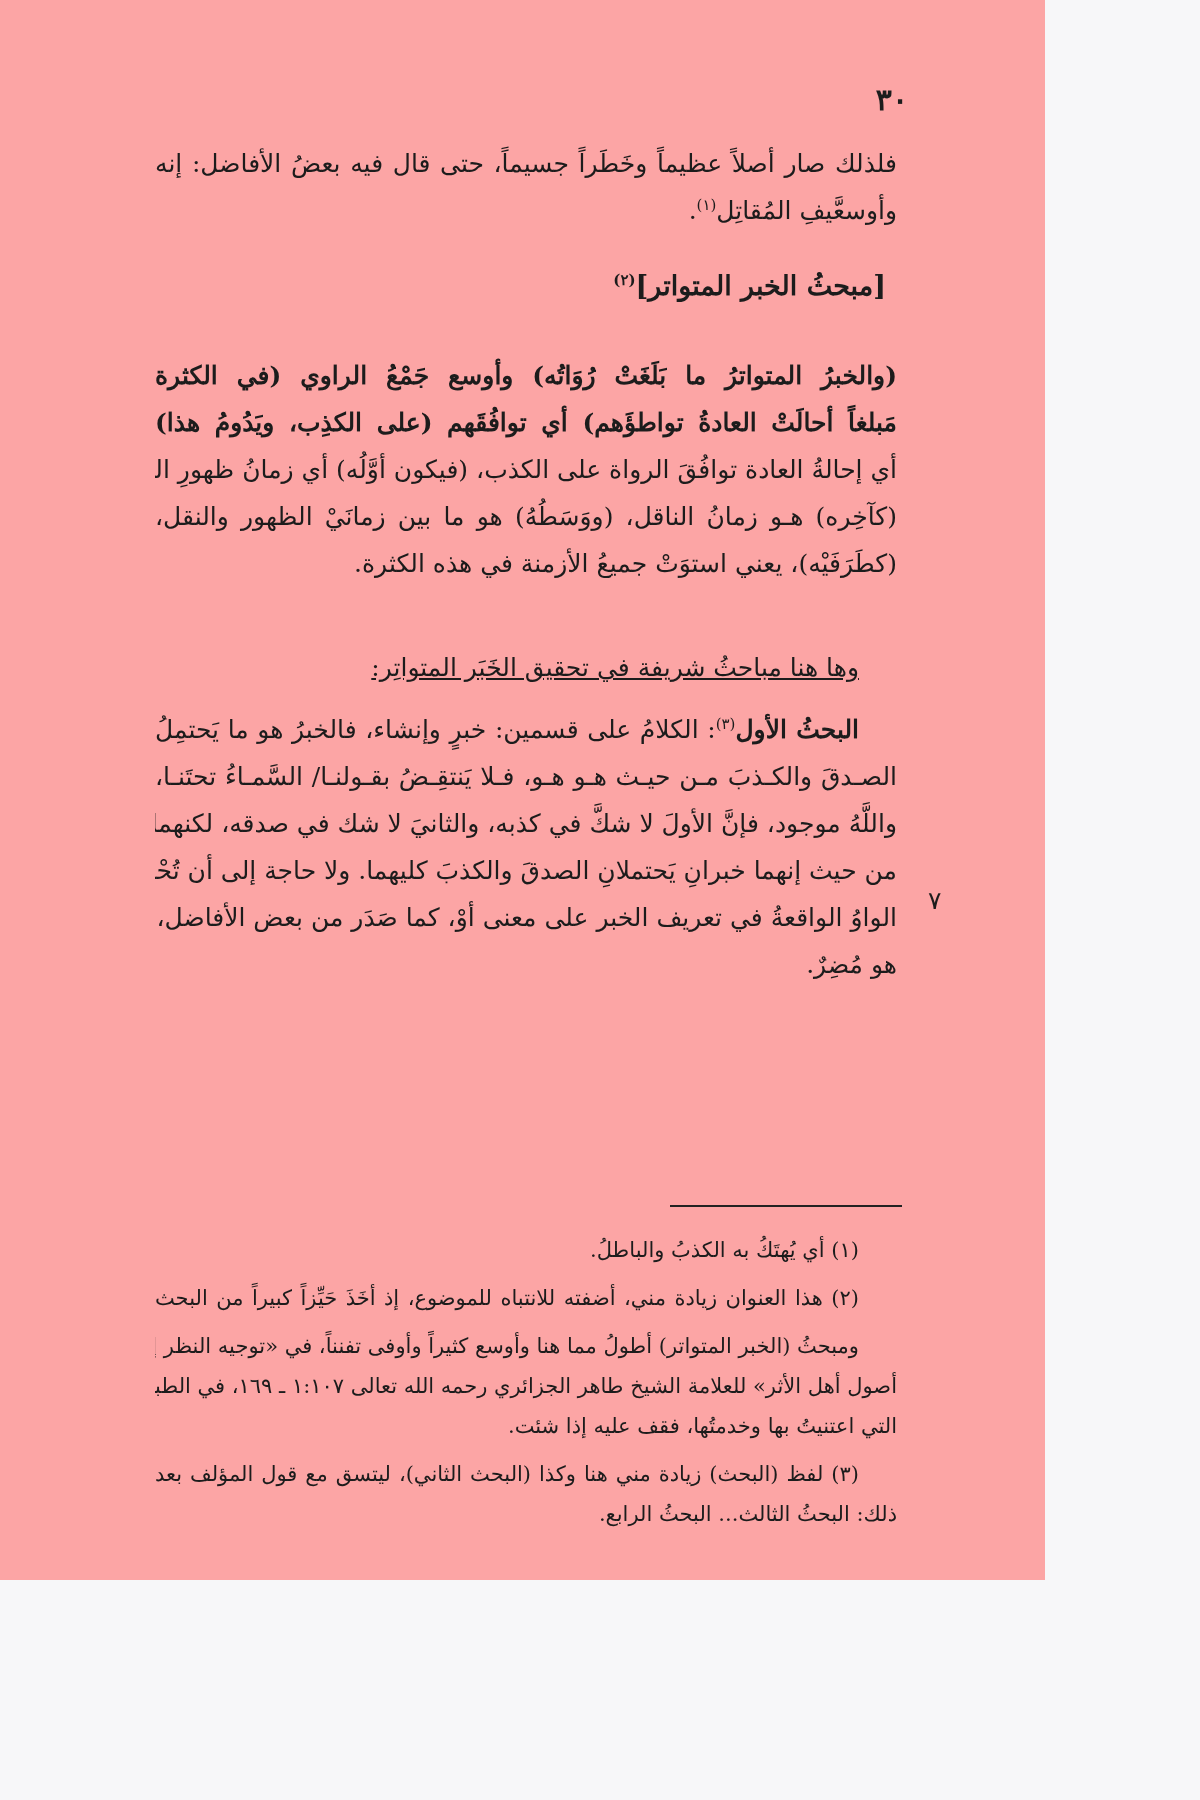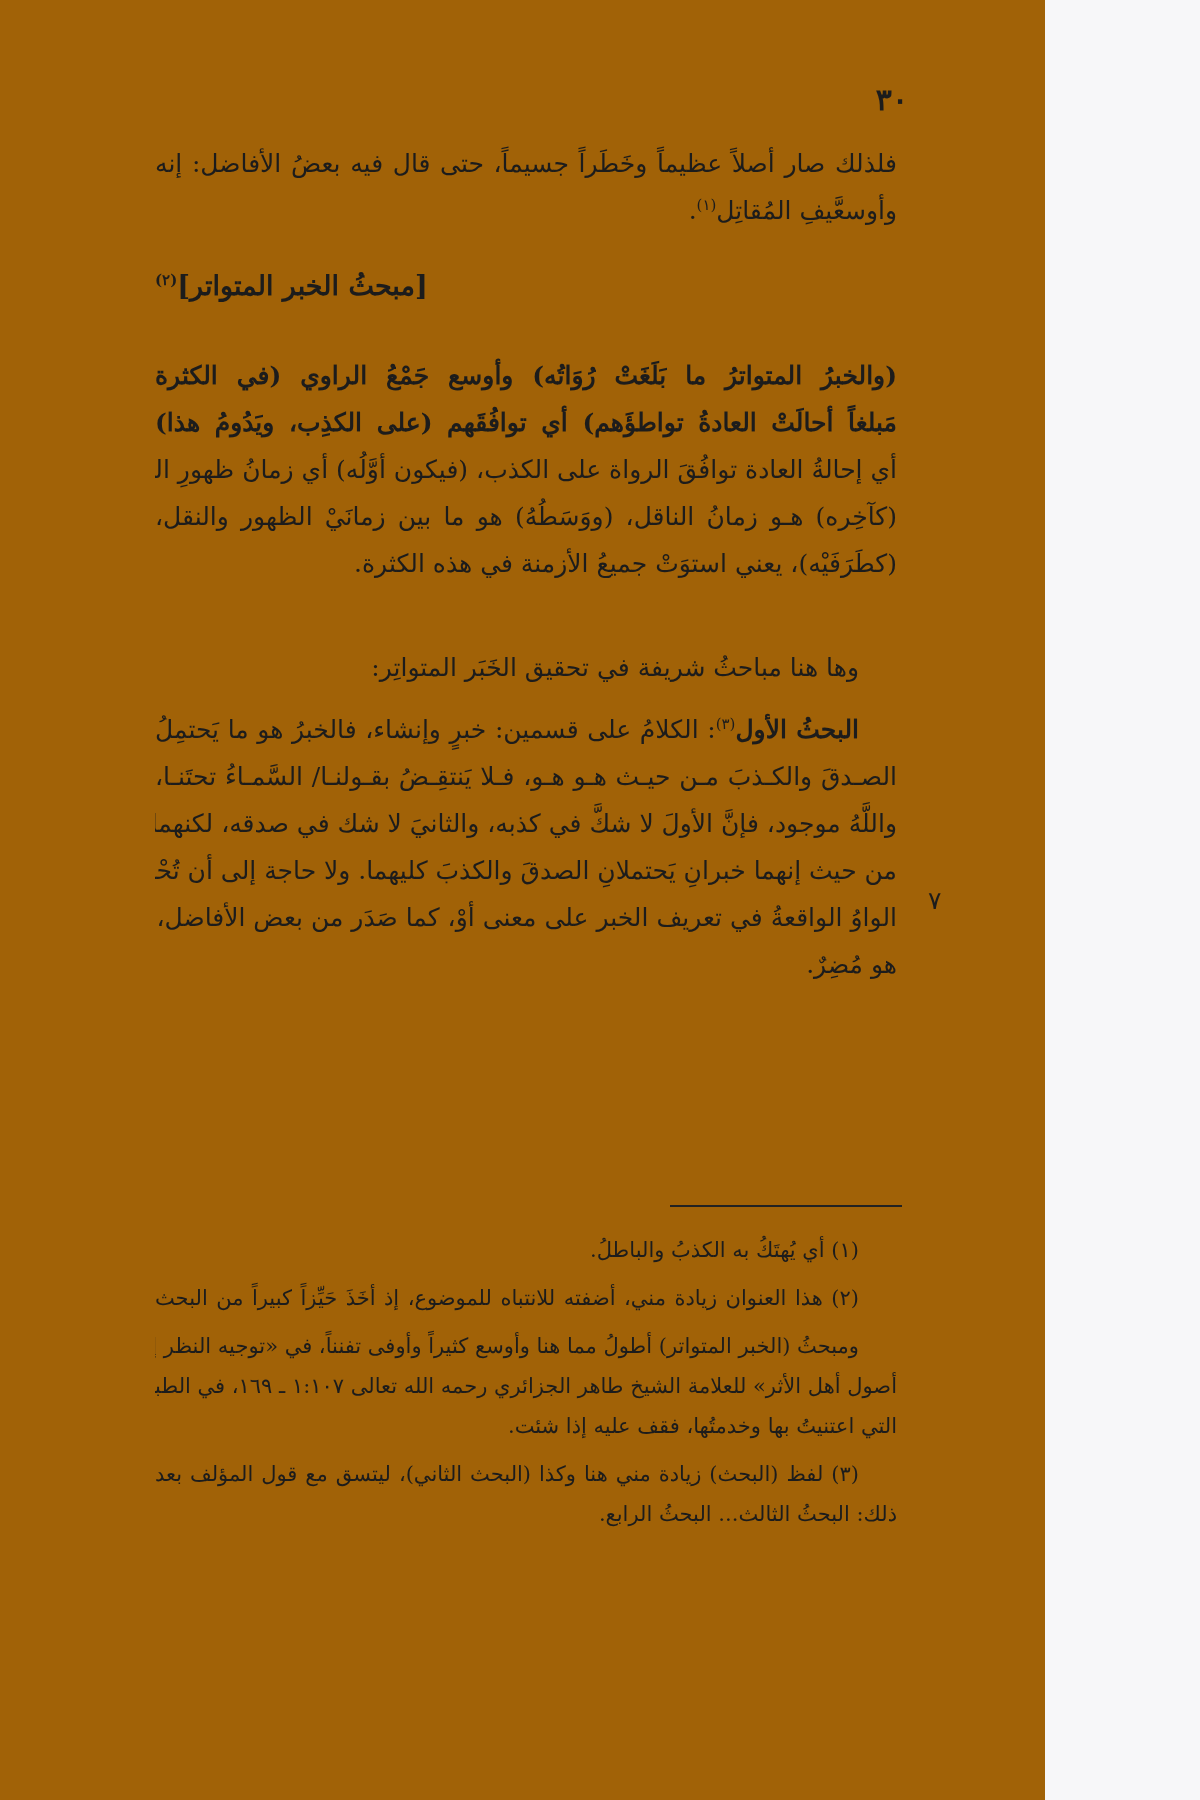--- a/index.html
+++ b/index.html
@@ -13,22 +13,22 @@
       position: relative;
       overflow: hidden;
       font-family: "DejaVu Serif", "Liberation Serif", serif;
       color: #1c1c1c;
     }
     .page {
       position: absolute;
       left: 0;
       top: 0;
       width: 1045px;
-      height: 1800px;
-      background: #a16207;
+      height: 1580px;
+      background: #fca5a5;
     }
     .page-number {
       position: absolute;
       top: 82px;
       left: 848px;
       width: 60px;
       text-align: right;
       font-size: 30px;
       font-weight: bold;
       direction: rtl;
@@ -59,23 +59,23 @@
       font-weight: bold;
     }
     sup.fn {
       font-size: 15px;
       vertical-align: super;
       line-height: 0;
     }
     .heading {
       position: absolute;
       top: 270px;
-      right: 148px;
+      right: 159px;
       width: 742px;
-      text-align: left;
+      text-align: right;
       font-size: 27px;
       font-weight: bold;
       direction: rtl;
     }
     .margin-marker {
       position: absolute;
       left: 928px;
       top: 886px;
       font-size: 25px;
       direction: rtl;
@@ -121,21 +121,21 @@
   </div>
 
   <div class="text-block body-text" style="top:352px;">
     <span class="line bold">(والخبرُ المتواترُ ما بَلَغَتْ رُوَاتُه) وأوسع جَمْعُ الراوي (في الكثرة</span>
     <span class="line bold">مَبلغاً أحالَتْ العادةُ تواطؤَهم) أي توافُقَهم (على الكذِب، ويَدُومُ هذا)</span>
     <span class="line">أي إحالةُ العادة توافُقَ الرواة على الكذب، (فيكون أوَّلُه) أي زمانُ ظهورِ الخبر</span>
     <span class="line">(كآخِره) هـو زمانُ الناقل، (ووَسَطُهُ) هو ما بين زمانَيْ الظهور والنقل،</span>
     <span class="line last">(كطَرَفَيْه)، يعني استوَتْ جميعُ الأزمنة في هذه الكثرة.</span>
   </div>
 
-  <div class="text-block body-text indent" style="top:644px; width:704px;">
+  <div class="text-block body-text indent" style="top:644px; width:704px;text-decoration:underline;">
     <span class="line last">وها هنا مباحثُ شريفة في تحقيق الخَبَر المتواتِر:</span>
   </div>
 
   <div class="text-block body-text" style="top:706px;">
     <span class="line indent"><span class="bold">البحثُ الأول</span><sup class="fn">(٣)</sup><span>: الكلامُ على قسمين: خبرٍ وإنشاء، فالخبرُ هو ما يَحتمِلُ</span></span>
     <span class="line">الصـدقَ والكـذبَ مـن حيـث هـو هـو، فـلا يَنتقِـضُ بقـولنـا/ السَّمـاءُ تحتَنـا،</span>
     <span class="line">واللَّهُ موجود، فإنَّ الأولَ لا شكَّ في كذبه، والثانيَ لا شك في صدقه، لكنهما</span>
     <span class="line">من حيث إنهما خبرانِ يَحتملانِ الصدقَ والكذبَ كليهما. ولا حاجة إلى أن تُحْمَلَ</span>
     <span class="line">الواوُ الواقعةُ في تعريف الخبر على معنى أوْ، كما صَدَر من بعض الأفاضل، بل</span>
     <span class="line last">هو مُضِرٌ.</span>

